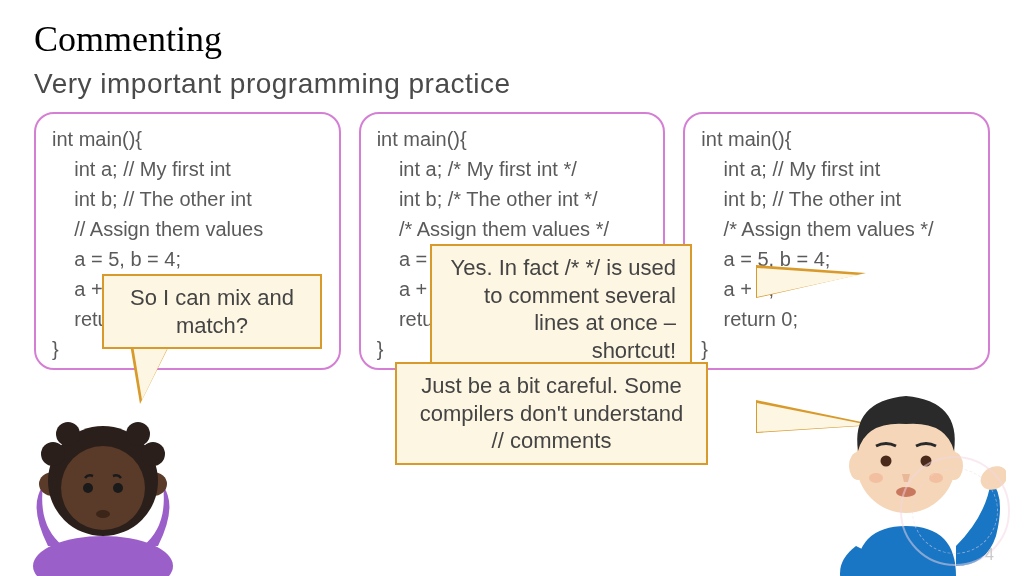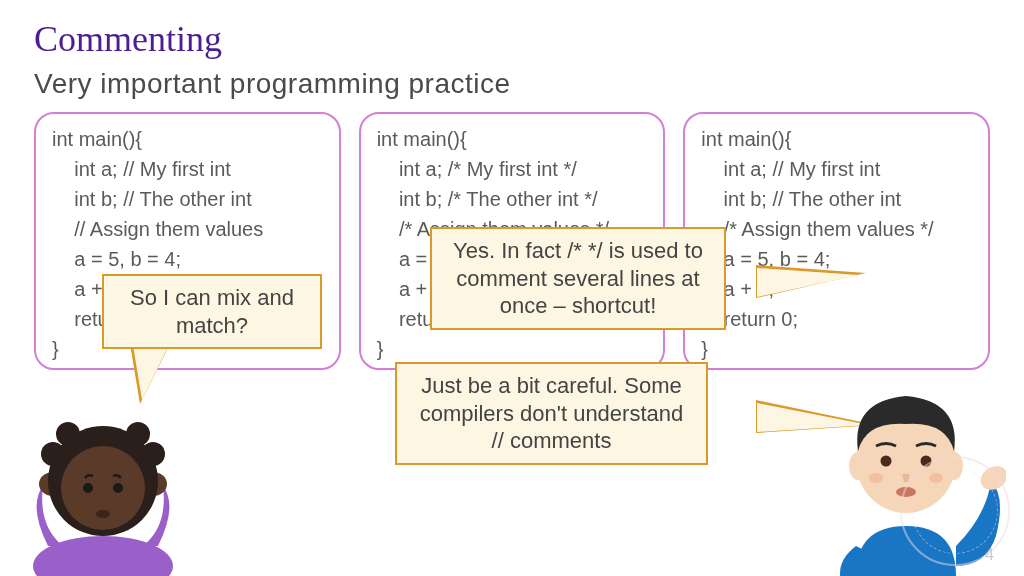--- a/index.html
+++ b/index.html
@@ -10,21 +10,21 @@
     font-family: Arial, Helvetica, sans-serif;
     position: relative;
     overflow: hidden;
   }
   .title {
     position: absolute;
     top: 18px;
     left: 34px;
     font-family: Georgia, 'Times New Roman', serif;
     font-size: 36px;
-    color: #4c1d95;
+    color: #000000;
     font-weight: 400;
   }
   .subtitle {
     position: absolute;
     top: 68px;
     left: 34px;
     font-size: 28px;
     color: #4a4a4a;
     letter-spacing: 0.5px;
     font-weight: 400;
@@ -57,21 +57,21 @@
     position: absolute;
     background: #fdf6e3;
     border: 2px solid #d89a2b;
     padding: 8px 14px;
     font-size: 22px;
     color: #444;
     text-align: center;
     line-height: 1.25;
   }
   .bubble-left  { top: 274px; left: 102px; width: 220px; }
-  .bubble-mid   { top: 227px; left: 430px; width: 296px; }
+  .bubble-mid   { top: 244px; left: 430px; width: 262px; text-align: right; }
   .bubble-low   { top: 362px; left: 395px; width: 313px; }
   .tail {
     position: absolute;
     width: 0; height: 0;
   }
   .tail-left {
     top: 344px; left: 130px;
     border-left: 10px solid transparent;
     border-right: 30px solid transparent;
     border-top: 60px solid #d89a2b;

